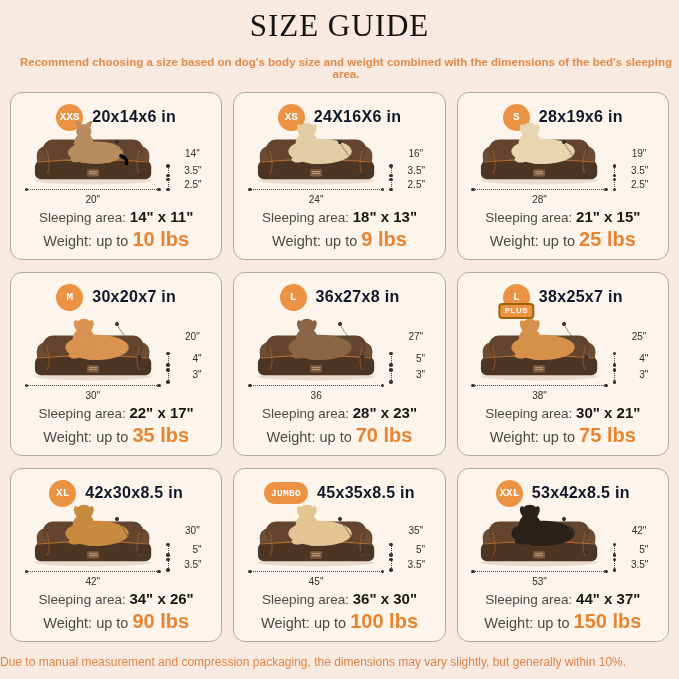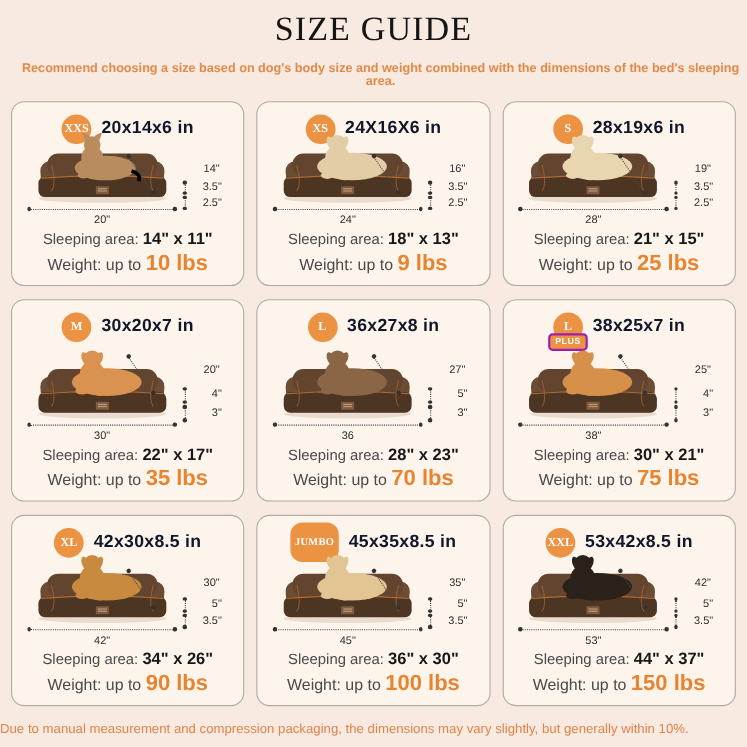--- a/index.html
+++ b/index.html
@@ -52,43 +52,43 @@
     height:30px;
   }
   .badge{
     display:inline-flex;
     align-items:center;
     justify-content:center;
     width:27px;height:27px;
     border-radius:50%;
     background:#ec9243;
     color:#fff;
-    font-family:Liberation Serif, serif;
+    font-family:Liberation Mono, monospace;
     font-weight:700;
     font-size:11px;
   }
   .badge.oval{
-    width:44px;height:36px;
+    width:44px;height:22px;
     border-radius:11px;
     font-size:9.5px;
     letter-spacing:.3px;
     text-align:right;
   }
   .badge-wrap{position:relative;display:inline-block;}
   .badge-wrap .plus{
     position:absolute;
     left:50%;bottom:-8px;
     transform:translateX(-50%);
     background:#ec9243;
     color:#fff;
     font-size:8px;
     font-weight:700;
     padding:1.5px 4px;
     border-radius:4px;
-    border:2px solid #a21caf;
+    border:2px solid #a16207;
     letter-spacing:.5px;
   }
   .dims{
     font-size:16px;
     font-weight:700;
     color:#0f172a;
     letter-spacing:.3px;
   }
   .scene{
     position:relative;

